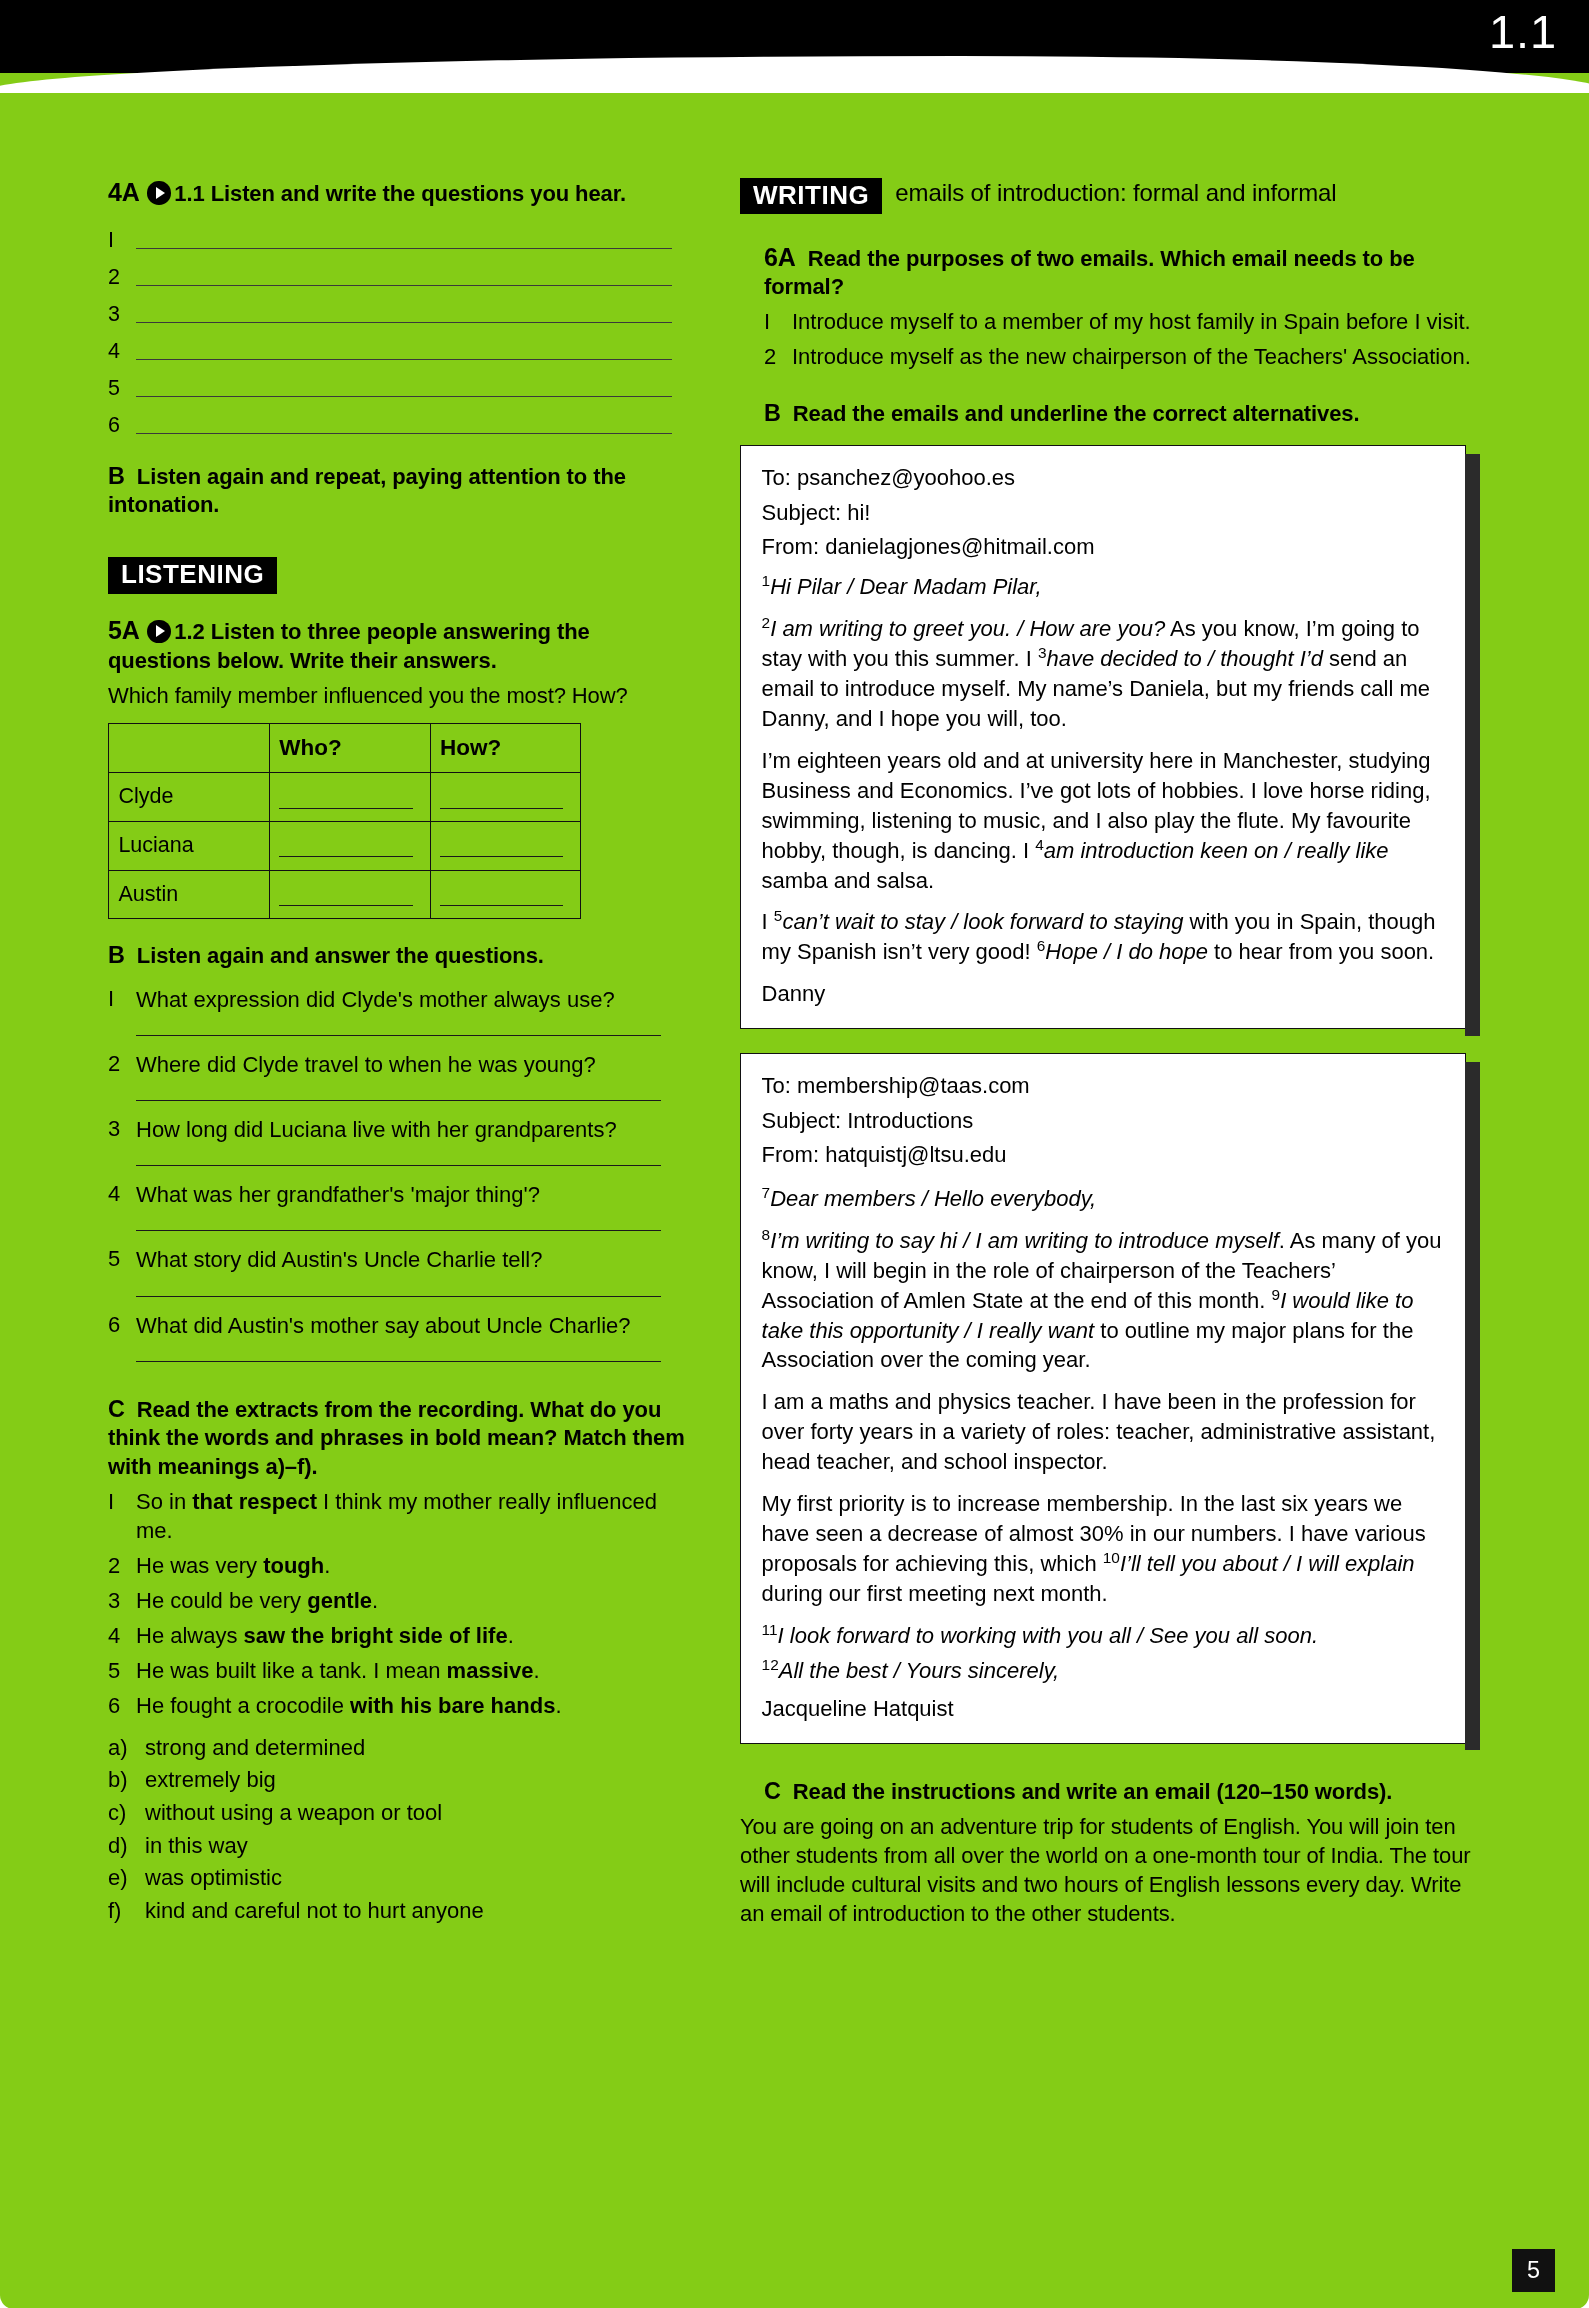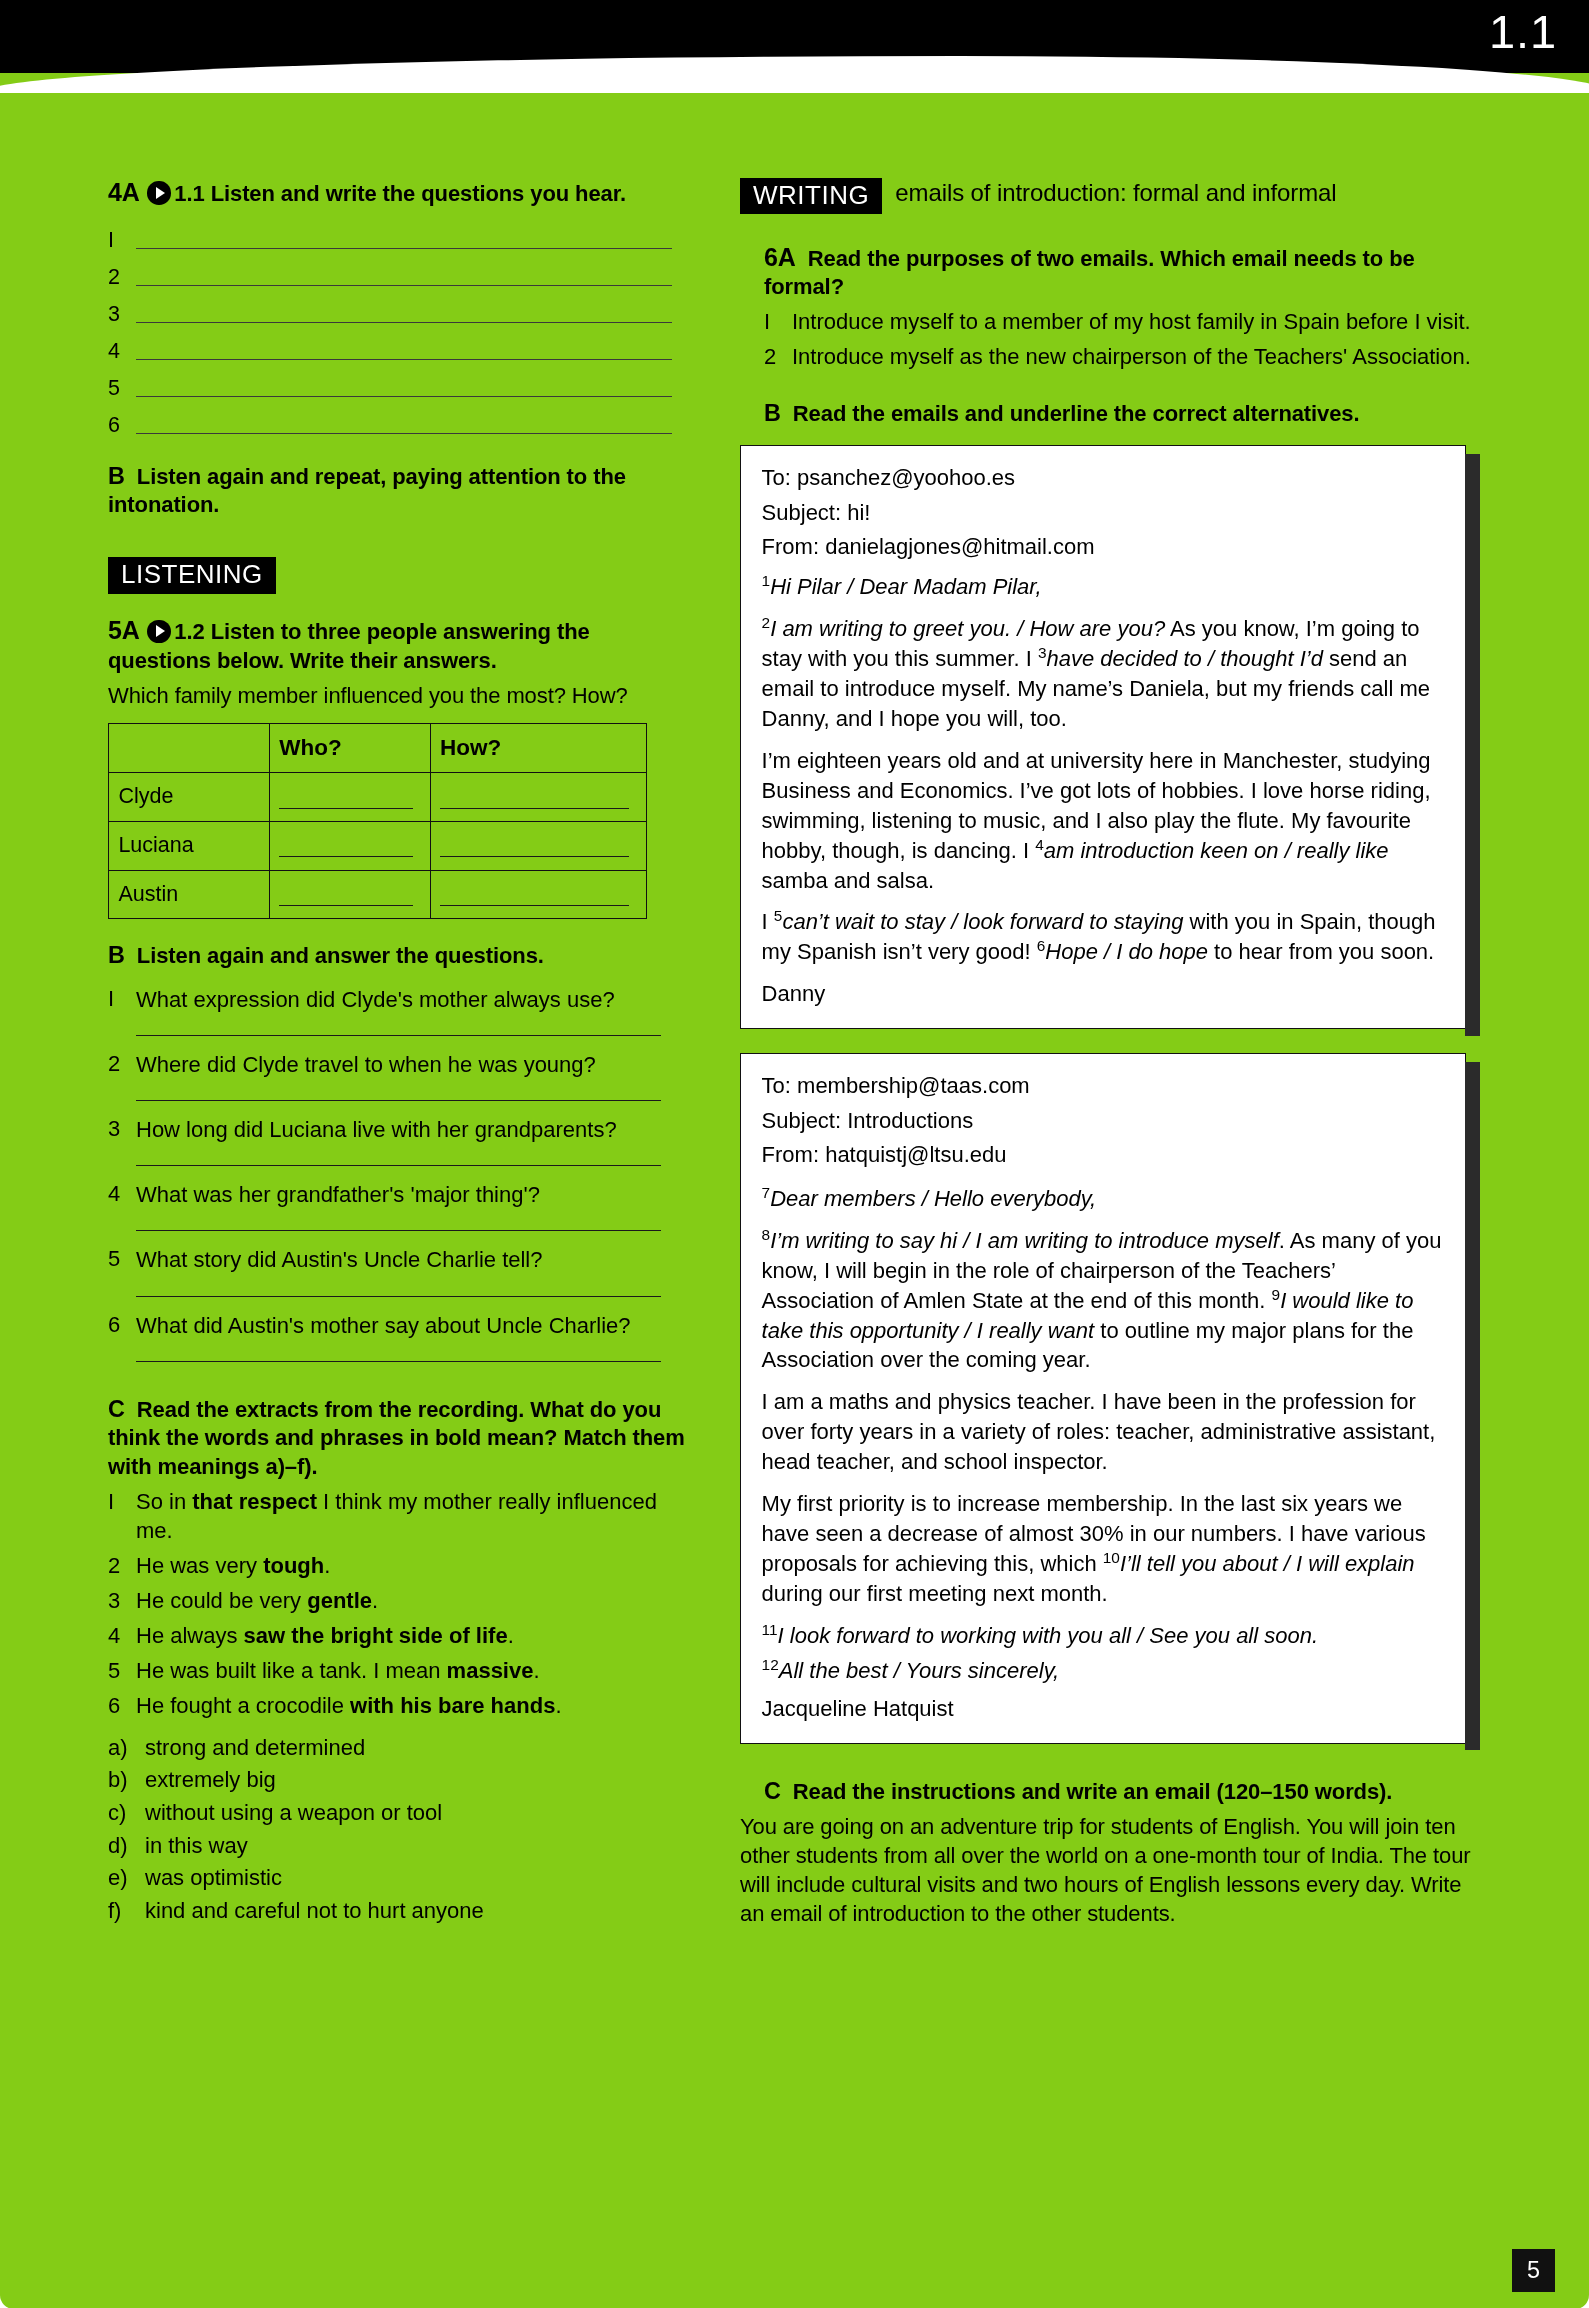--- a/index.html
+++ b/index.html
@@ -108,21 +108,21 @@
     border-top: 6px solid transparent;
     border-bottom: 6px solid transparent;
   }
 
   
   .banner {
     display: inline-block;
     background: #000;
     color: #fff;
     font-size: 26px;
-    font-weight: 400;
+    font-weight: 700;
     letter-spacing: 0.5px;
     padding: 3.7px 13px 6.6px 13px;
     line-height: 1.0;
     vertical-align: -2.8px;
   }
 
   
   .rule-list { margin: 9.4px 0 0 0; }
   .rule-row {
     display: flex;
@@ -140,21 +140,21 @@
     flex: 1;
     border-bottom: 1.5px solid #3a3a3a;
     margin-bottom: 5.6px;
     margin-right: 17px;
   }
 
   
   table.answers {
     border-collapse: collapse;
     margin-top: 13px;
-    width: 539px;
+    width: 473px;
     table-layout: fixed;
     padding-left: 12px;
   }
   table.answers td, table.answers th {
     border: 1.7px solid #111;
     height: 44px;
     padding: 1.9px 9.4px;
     text-align: left;
     vertical-align: middle;
   }

